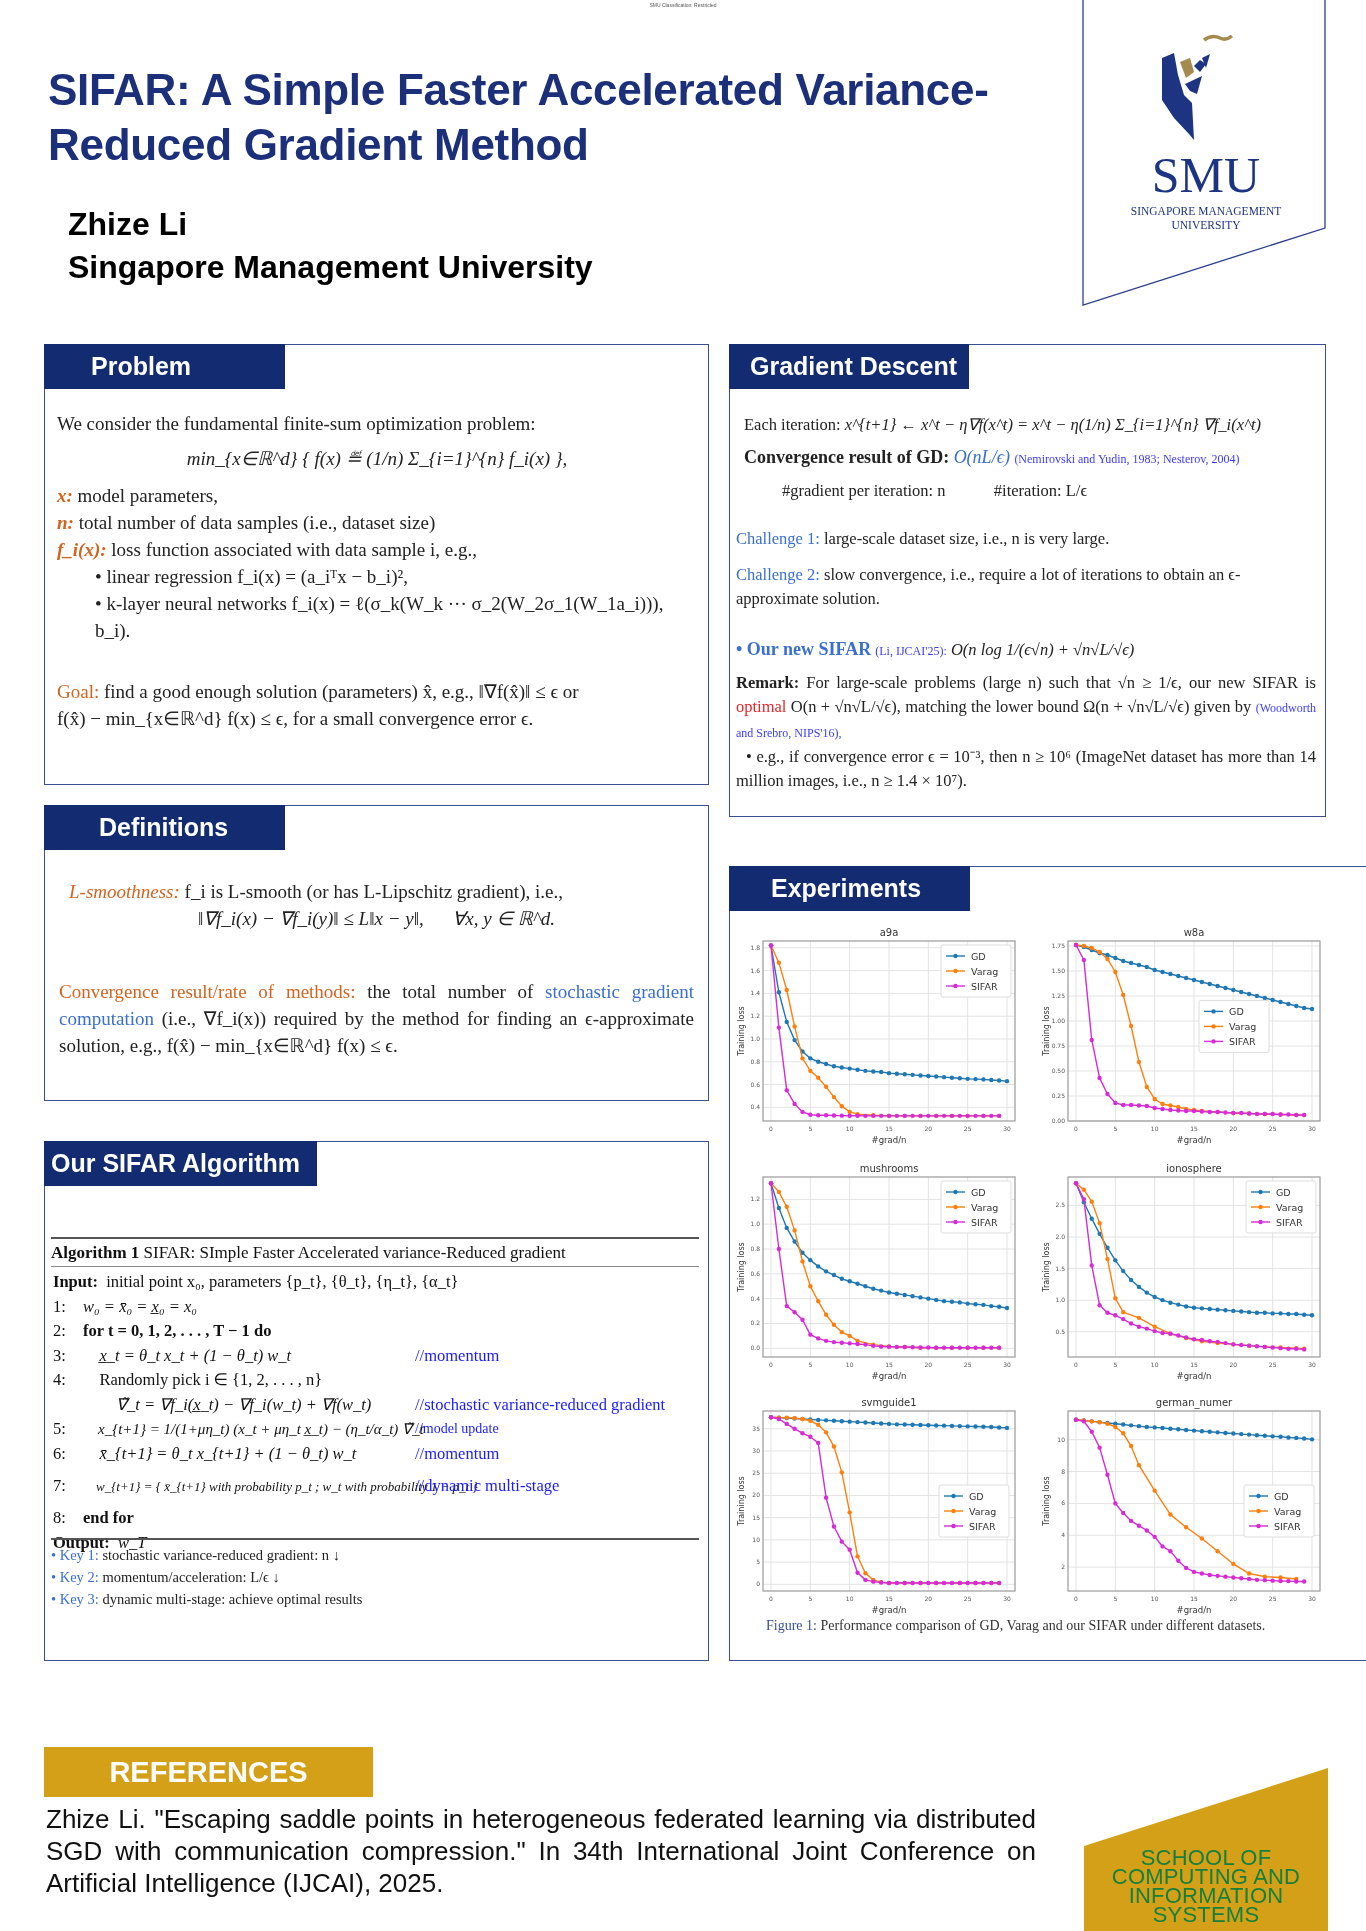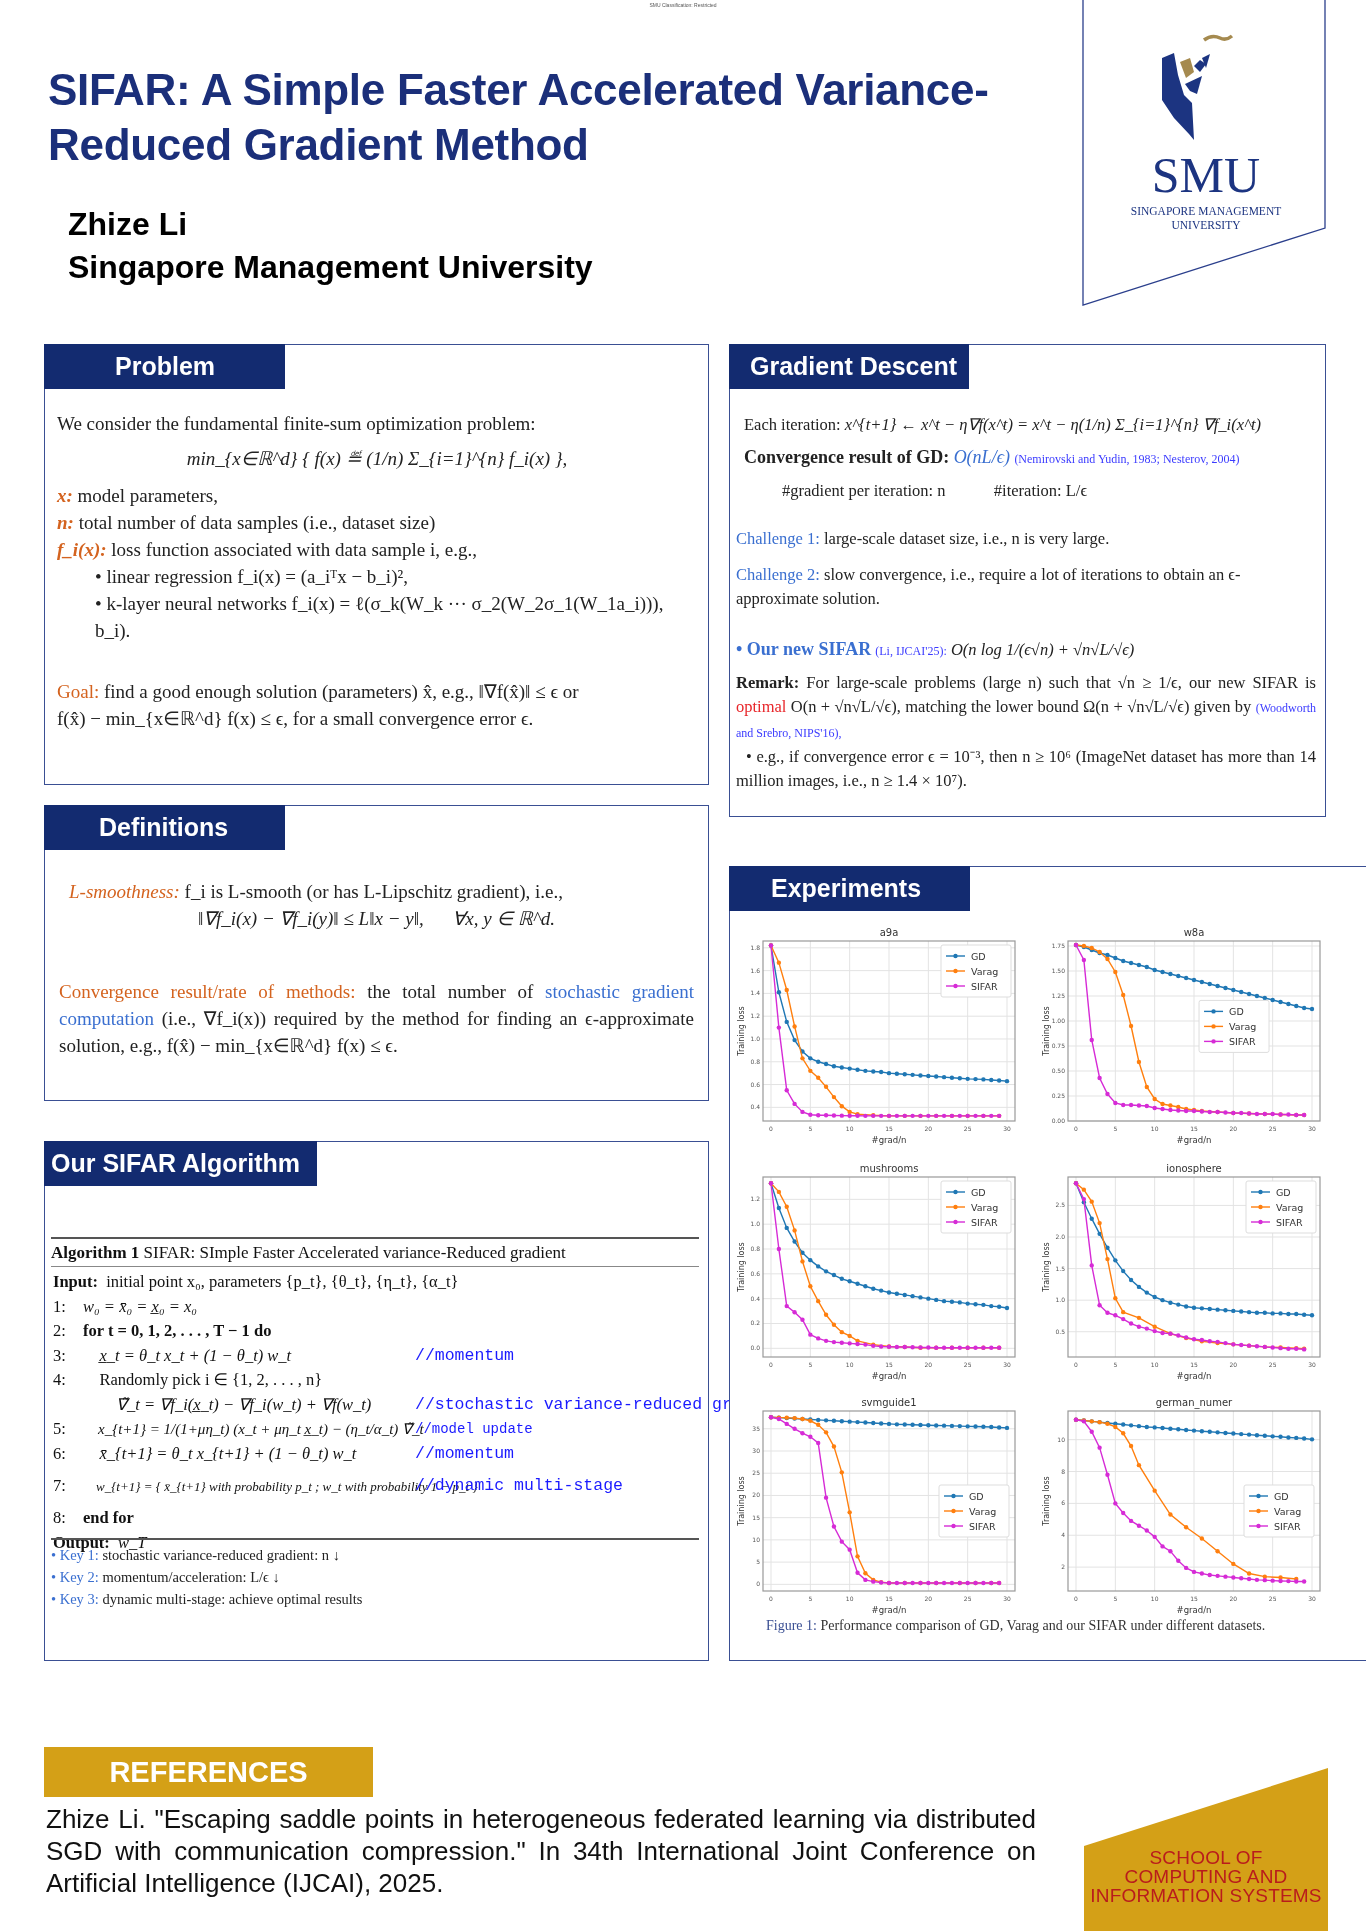--- a/index.html
+++ b/index.html
@@ -15,28 +15,28 @@
   .blue { color:#3a6fd0; }
   .linkblue { color:#3b3bff; }
   .red { color:#e8262a; }
   .it { font-style:italic; }
   .bold { font-weight:bold; }
   .content { position:absolute; font-family:"Liberation Serif", serif; font-size:19px; line-height:27px; color:#222; }
   .center { text-align:center; }
   .mathline { font-family:"Liberation Serif", serif; font-style:italic; }
   .algo { position:absolute; font-family:"Liberation Serif", serif; font-size:16.5px; line-height:24.5px; color:#111; }
   .algo .row { position:relative; height:24.5px; white-space:nowrap; }
-  .algo .cmt { position:absolute; left:362px; color:#1a1aff;font-family:Liberation Mono, monospace; }
+  .algo .cmt { position:absolute; left:362px; color:#1a1aff; }
   .algo .num { display:inline-block; width:30px; }
   .rule-thick { position:absolute; height:2px; background:#555; }
   .rule-thin { position:absolute; height:1px; background:#888; }
   .ref-head { left:44px; top:1747px; width:329px; height:50px; background:#d4a017; color:#fff; font-weight:bold; font-size:29px; line-height:50px; text-align:center; }
   .ref-text { left:46px; top:1803px; width:990px; font-size:26px; line-height:32px; text-align:justify; color:#111; }
   .scis { left:1084px; top:1768px; width:244px; height:163px; }
-  .scis-text { left:1084px; top:1848px; width:244px; text-align:center; color:#b91c1c; font-size:19px; line-height:19px; font-weight:normal; letter-spacing:0.2px; }
+  .scis-text { left:1084px; top:1848px; width:244px; text-align:center; color:#15803d; font-size:22px; line-height:19px; font-weight:normal; letter-spacing:0.2px; }
   .charts { position:absolute; left:735px; top:925px; width:585px; }
   .chart { position:absolute; }
   .caption { position:absolute; left:766px; top:1618px; font-family:"Liberation Serif", serif; font-size:14px; color:#333; }
   .caption .lbl { color:#3a4f93; }
 </style>
 </head>
 <body>
 
 <div class="abs classif">SMU Classification: Restricted</div>
 
@@ -60,21 +60,21 @@
     <path d="M112,66 L118,60 L124,64 L118,72 Z" fill="#1c3481"></path>
     <path d="M103,84 L120,76 L115,94 L108,91 Z" fill="#1c3481"></path>
     <path d="M120,58 L128,54 L124,68 Z" fill="#1c3481"></path>
     <text x="124" y="192" text-anchor="middle" font-family="Liberation Serif, serif" font-size="50" fill="#1c3481">SMU</text>
     <text x="124" y="215" text-anchor="middle" font-family="Liberation Serif, serif" font-size="11.5" fill="#1c3481">SINGAPORE MANAGEMENT</text>
     <text x="124" y="229" text-anchor="middle" font-family="Liberation Serif, serif" font-size="11.5" fill="#1c3481">UNIVERSITY</text>
   </svg>
 </div>
 
 <div class="box" style="left:44px; top:344px; width:665px; height:441px;">
-  <div class="box-head" style="width:241px; padding-left:71px;">Problem</div>
+  <div class="box-head" style="width:241px; padding-left:47px;">Problem</div>
   <div class="content" style="left:12px; top:65px; width:640px;">
     <div>We consider the fundamental finite-sum optimization problem:</div>
     <div class="center mathline" style="margin:8px 0 10px 0; font-size:19px;">
       <span>min_{x∈ℝ^d} { f(x) ≝ (1/n) Σ_{i=1}^{n} f_i(x) },</span>
     </div>
     <div><span class="orange it bold">x:</span> <span>model parameters,</span></div>
     <div><span class="orange it bold">n:</span> <span>total number of data samples (i.e., dataset size)</span></div>
     <div><span class="orange it bold">f_i(x):</span> <span>loss function associated with data sample i, e.g.,</span></div>
     <div style="padding-left:38px;">• linear regression f_i(x) = (a_iᵀx − b_i)²,</div>
     <div style="padding-left:38px;">• k-layer neural networks f_i(x) = ℓ(σ_k(W_k ··· σ_2(W_2σ_1(W_1a_i))), b_i).</div>

